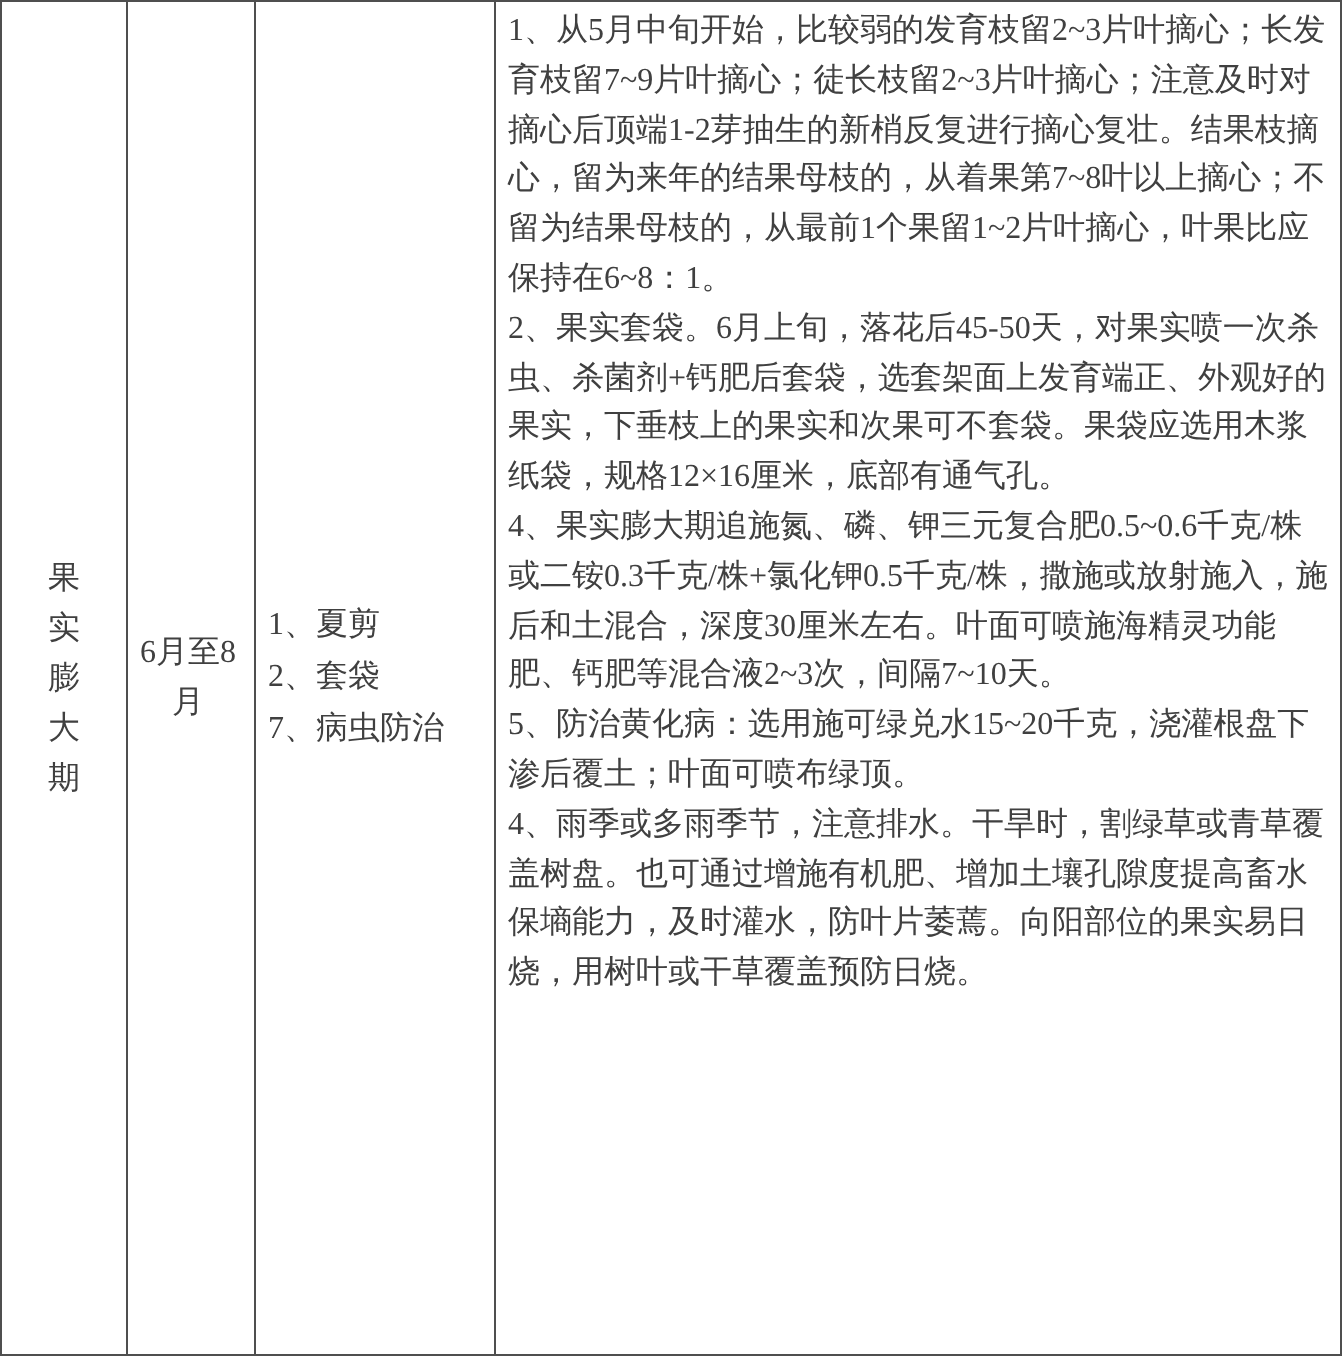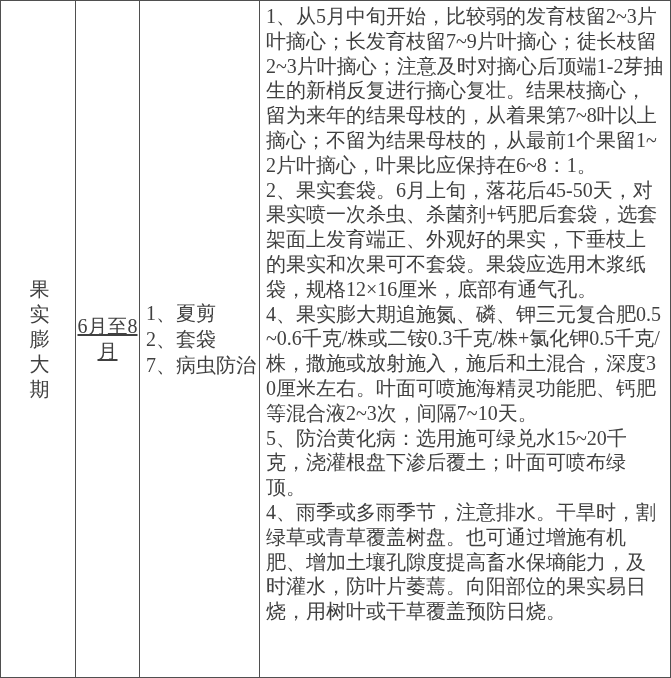--- a/index.html
+++ b/index.html
@@ -17,46 +17,45 @@
     width: 671px;
     height: 678px;
     display: flex;
     border: 1px solid var(--border-color);
     background: var(--background);
     overflow: hidden;
   }
   .cell {
     border-right: 1px solid var(--border-color);
     overflow: hidden;
-    font-size: 20px;
+    font-size: 16px;
   }
   .cell:last-child { border-right: none; }
 
   
   .col-stage {
-    width: 75px;
+    width: 63px;
     display: flex;
     align-items: center;
     justify-content: center;
   }
   .vertical-text {
     width: 17px;
     line-height: 25px;
     text-align: center;
     word-break: break-all;
     letter-spacing: 0;
   }
 
   
   .col-period {
     width: 64px;
     display: flex;
     align-items: center;
-    justify-content: center;
-    text-decoration: underline;
+    justify-content: flex-start;
   }
   .period-text {
     width: 60px;
     line-height: 25px;
     text-align: center;
     word-break: break-all;
   }
 
   
   .col-tasks {

